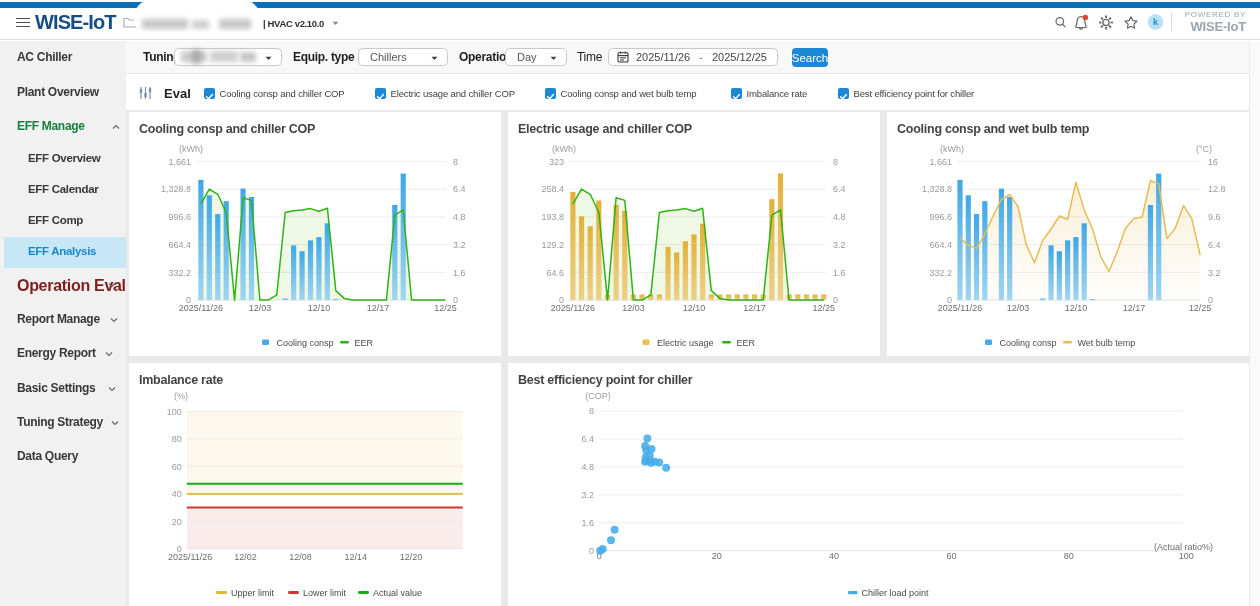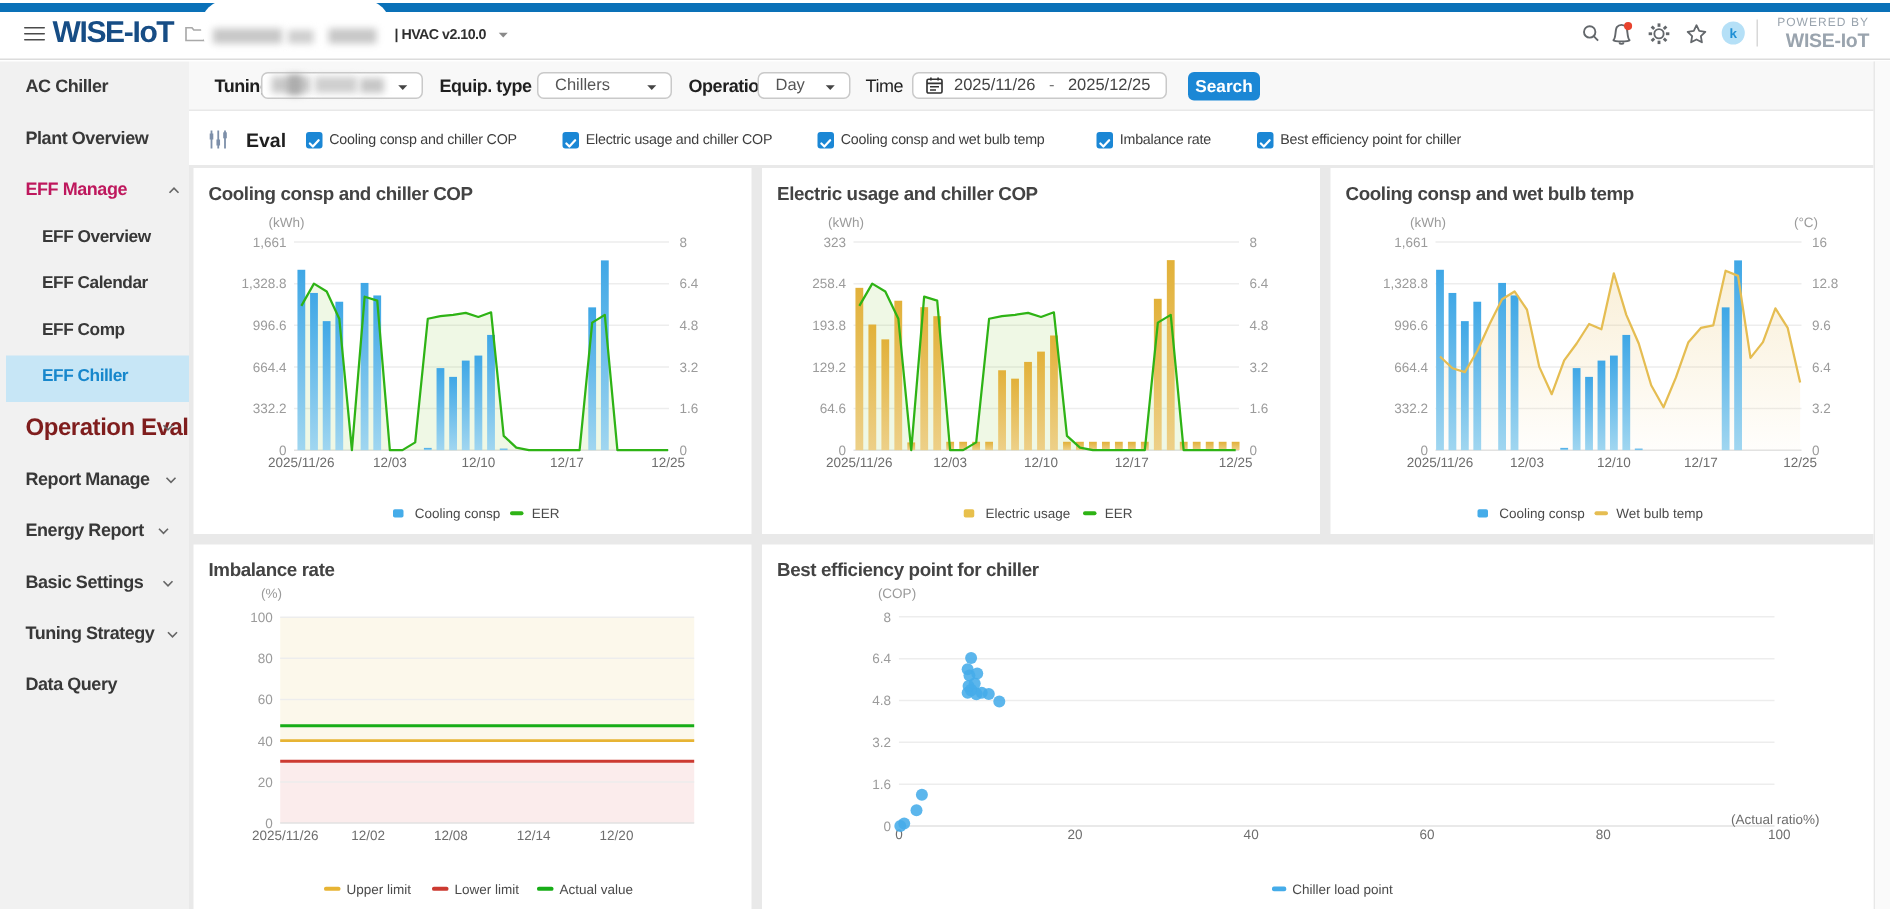--- a/index.html
+++ b/index.html
@@ -53,28 +53,28 @@
 <text x="105.5" y="13.3" font-size="9" fill="#1e8fd5" text-anchor="middle" font-weight="bold" font-family="Liberation Sans, sans-serif">k</text>
 </svg>
 <div style="position:absolute;left:1171px;top:13px;width:1px;height:18px;background:#d8d8d8"></div>
 <div style="position:absolute;left:1180px;top:9.5px;width:66px;text-align:right;color:#9aa4ae">
     <div style="font-size:8px;letter-spacing:0.7px;font-weight:normal;white-space:nowrap">POWERED BY</div>
     <div style="font-size:13px;font-weight:bold;letter-spacing:-0.2px;margin-top:0px">WISE-IoT</div>
   </div>
 <div style="position:absolute;left:4px;top:237.2px;width:122px;height:31px;background:#c7e6f6"></div>
 <div style="position:absolute;left:17px;top:50.2px;font-size:12px;font-weight:600;color:#383838;letter-spacing:-0.3px;white-space:nowrap">AC Chiller</div>
 <div style="position:absolute;left:17px;top:84.6px;font-size:12px;font-weight:600;color:#383838;letter-spacing:-0.3px;white-space:nowrap">Plant Overview</div>
-<div style="position:absolute;left:17px;top:119.0px;font-size:12px;font-weight:600;color:#be185d;letter-spacing:-0.3px;white-space:nowrap">EFF Manage</div>
+<div style="position:absolute;left:17px;top:119.0px;font-size:12px;font-weight:600;color:#15803d;letter-spacing:-0.3px;white-space:nowrap">EFF Manage</div>
 <svg style="position:absolute;left:112px;top:124.0px" width="8" height="6" viewBox="0 0 8 6">
     <path d="M1 4.5 L4 1.5 L7 4.5" stroke="#666" stroke-width="1.1" fill="none"></path>
   </svg>
 <div style="position:absolute;left:28px;top:151.7px;font-size:11.5px;font-weight:600;color:#383838;letter-spacing:-0.3px;white-space:nowrap">EFF Overview</div>
 <div style="position:absolute;left:28px;top:182.7px;font-size:11.5px;font-weight:600;color:#383838;letter-spacing:-0.3px;white-space:nowrap">EFF Calendar</div>
 <div style="position:absolute;left:28px;top:213.7px;font-size:11.5px;font-weight:600;color:#383838;letter-spacing:-0.3px;white-space:nowrap">EFF Comp</div>
-<div style="position:absolute;left:28px;top:244.7px;font-size:11.5px;font-weight:600;color:#1787cc;letter-spacing:-0.3px;white-space:nowrap">EFF Chiller</div>
+<div style="position:absolute;left:28px;top:244.7px;font-size:11.5px;font-weight:600;color:#1787cc;letter-spacing:-0.3px;white-space:nowrap">EFF Analysis</div>
 <div style="position:absolute;left:17px;top:277.4px;font-size:16px;font-weight:600;color:#7f1d1d;letter-spacing:-0.3px;white-space:nowrap">Operation Eval</div>
 <svg style="position:absolute;left:108px;top:282.4px" width="8" height="6" viewBox="0 0 8 6">
     <path d="M1 1.5 L4 4.5 L7 1.5" stroke="#666" stroke-width="1.1" fill="none"></path>
   </svg>
 <div style="position:absolute;left:17px;top:311.8px;font-size:12px;font-weight:600;color:#383838;letter-spacing:-0.3px;white-space:nowrap">Report Manage</div>
 <svg style="position:absolute;left:110px;top:316.8px" width="8" height="6" viewBox="0 0 8 6">
     <path d="M1 1.5 L4 4.5 L7 1.5" stroke="#666" stroke-width="1.1" fill="none"></path>
   </svg>
 <div style="position:absolute;left:17px;top:346.2px;font-size:12px;font-weight:600;color:#383838;letter-spacing:-0.3px;white-space:nowrap">Energy Report</div>
 <svg style="position:absolute;left:105px;top:351.2px" width="8" height="6" viewBox="0 0 8 6">
@@ -120,21 +120,21 @@
       <line x1="1" y1="4.6" x2="11" y2="4.6" stroke="#333" stroke-width="1.1"></line>
       <line x1="3.6" y1="0.6" x2="3.6" y2="2.6" stroke="#333" stroke-width="1.1"></line>
       <line x1="8.4" y1="0.6" x2="8.4" y2="2.6" stroke="#333" stroke-width="1.1"></line>
       <line x1="3" y1="6.8" x2="9" y2="6.8" stroke="#333" stroke-width="1"></line>
       <line x1="3" y1="9" x2="7" y2="9" stroke="#333" stroke-width="1"></line>
     </svg>
     <span style="margin-left:7px">2025/11/26</span>
     <span style="margin:0 9px;color:#777">-</span>
     <span>2025/12/25</span>
   </div>
-<div style="position:absolute;left:792px;top:48px;width:48px;height:19px;background:#1b87d5;border-radius:4px;color:#fff;font-size:11.5px;font-weight:700;display:flex;align-items:center;justify-content:center">Search</div>
+<div style="position:absolute;left:792px;top:48px;width:36px;height:19px;background:#1b87d5;border-radius:4px;color:#fff;font-size:11.5px;font-weight:400;display:flex;align-items:center;justify-content:center">Search</div>
 <svg style="position:absolute;left:139px;top:86px" width="13" height="14" viewBox="0 0 13 14">
 <g stroke="#7d8fa9" stroke-width="1.2">
 <line x1="2" y1="1" x2="2" y2="13" stroke="#7d8fa9"></line>
       <line x1="6.5" y1="1" x2="6.5" y2="13" stroke="#7d8fa9"></line>
       <line x1="11" y1="1" x2="11" y2="13" stroke="#7d8fa9"></line>
 </g>
 <rect x="0.8" y="3" width="2.4" height="4" fill="#7d8fa9"></rect>
     <rect x="5.3" y="7" width="2.4" height="4" fill="#7d8fa9"></rect>
     <rect x="9.8" y="2.2" width="2.4" height="4" fill="#7d8fa9"></rect>
 </svg>

